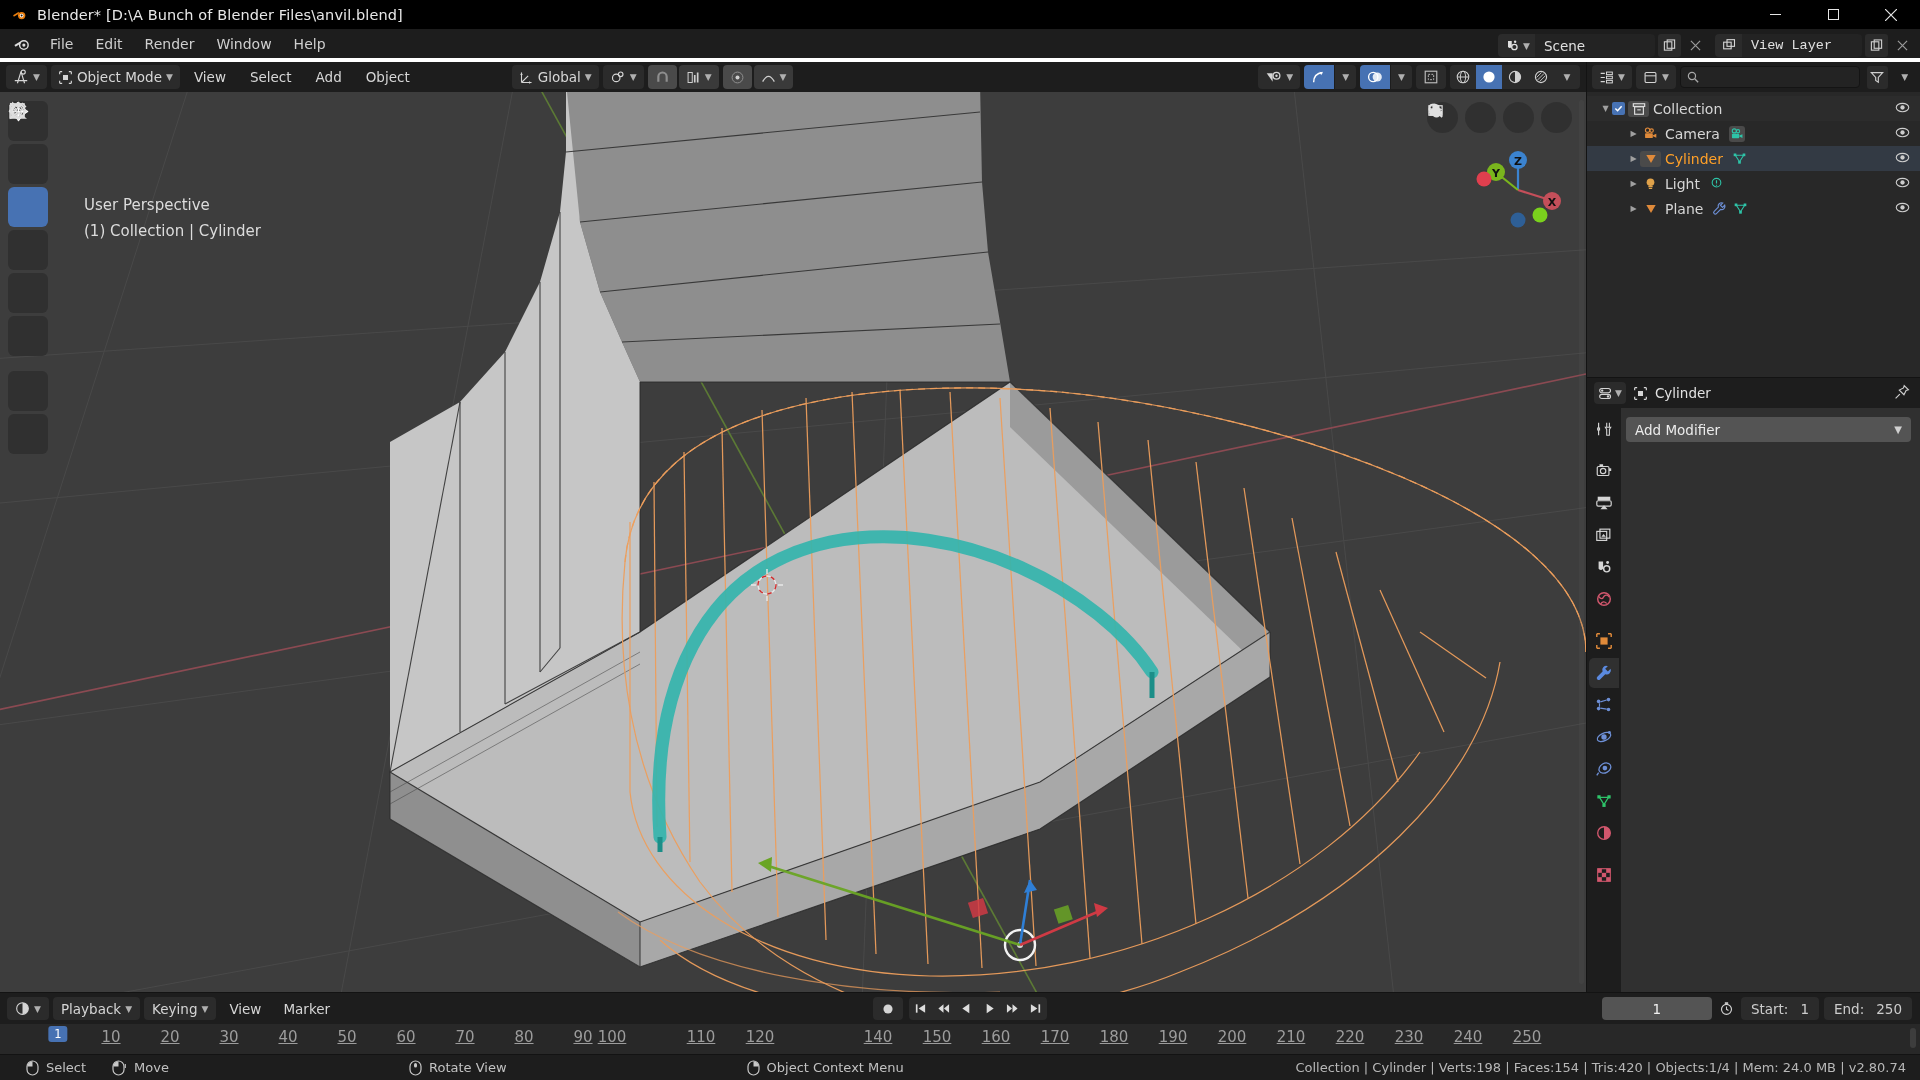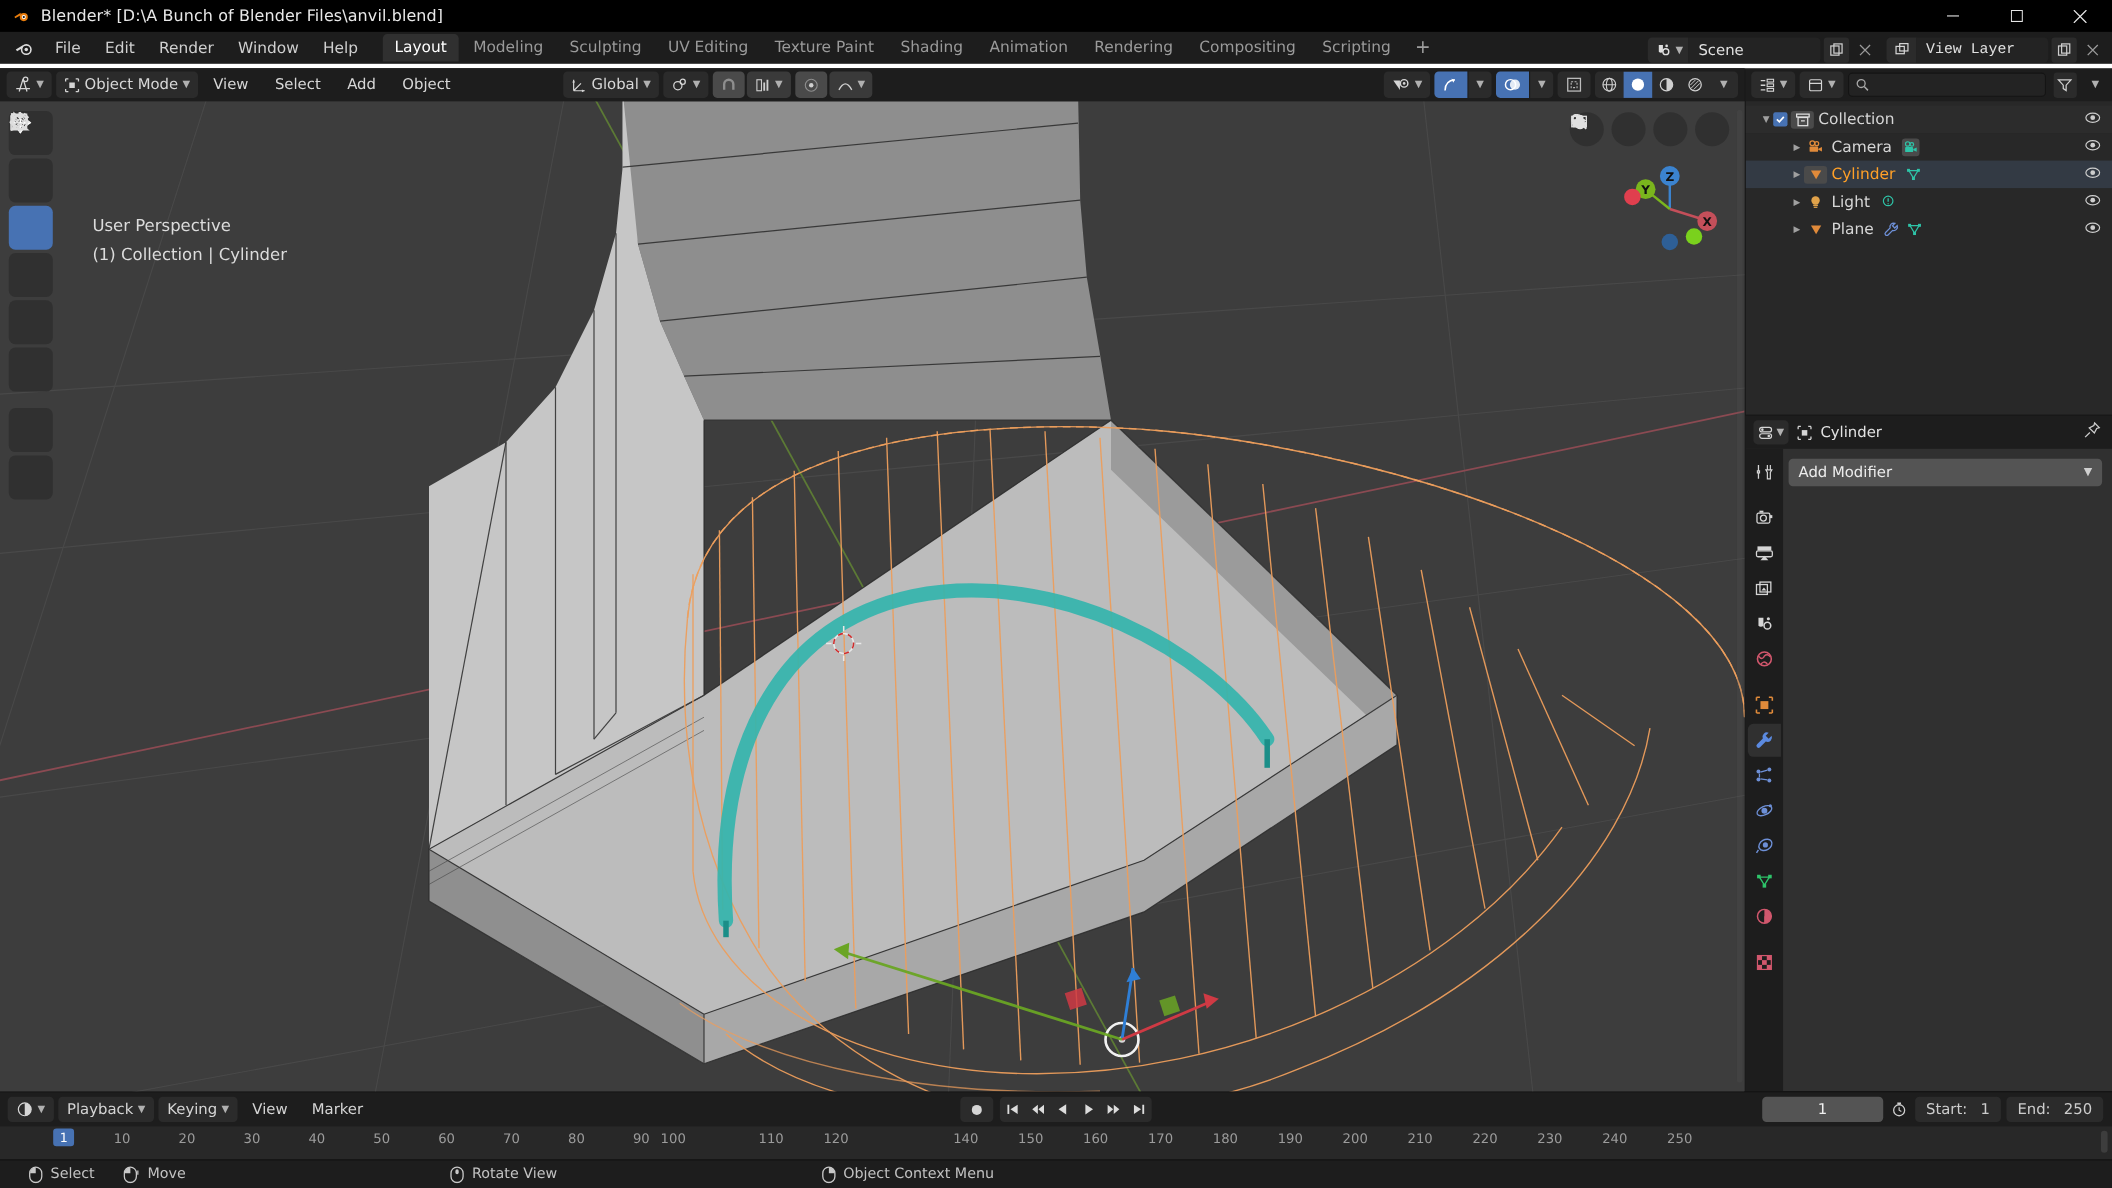--- a/index.html
+++ b/index.html
@@ -133,21 +133,21 @@
   .tl-plain { height: 23px; display:flex; align-items:center; padding: 0 9px; font-size: 13.5px; color: #d5d5d5; }
   .tl-center { position: absolute; left: 50%; transform: translateX(-50%); display: flex; align-items: center; gap: 6px;}
   .tl-playgrp { display: flex; background: #2b2b2b; border-radius: 4px; overflow: hidden; height: 23px; }
   .tl-pbtn { width: 23px; height: 23px; display:flex; align-items:center; justify-content:center;}
   .tl-right { position: absolute; right: 8px; display: flex; align-items: center; gap: 5px; }
   .tl-field { background: #545454; border-radius: 4px; height: 23px; display: flex; align-items: center;
               justify-content: center; font-size: 13.5px; color: #f0f0f0; }
   .tl-field2 { background: #2b2b2b; border-radius: 4px; height: 23px; display: flex; align-items: center;
                padding: 0 10px; font-size: 13.5px; color: #ccc; gap: 12px;}
   .tl-ruler { flex: 1 1 auto; background: #282828; position: relative; }
-  .tick { position: absolute; top: 4px; font-size: 12px; color: #9c9c9c; transform: translateX(-50%);}
+  .tick { position: absolute; top: 4px; font-size: 15px; color: #9c9c9c; transform: translateX(-50%); text-decoration: underline;}
   .playhead { position: absolute; top: 2px; background: #4772b3; color: #fff; font-size: 11.5px;
               border-radius: 3px; padding: 1px 6px; transform: translateX(-50%);}
 
   
   .statusbar { height: 26px; background: #1d1d1d; display: flex; align-items: center; flex: 0 0 26px;
                position: relative; padding: 0 10px; border-top: 1px solid #131313;}
   .sb-item { display: flex; align-items: center; gap: 7px; font-size: 13px; color: #c2c2c2; }
   .sb-right { position: absolute; right: 14px; font-size: 13px; color: #b8b8b8;}
 </style>
 </head>
@@ -191,33 +191,20 @@
         <circle cx="15" cy="14" r="5.4" fill="none" stroke="#dcdcdc" stroke-width="1.8"></circle>
         <circle cx="15" cy="14" r="2" fill="#dcdcdc"></circle>
       </svg>
     </span>
     <div class="menu-item">File</div>
     <div class="menu-item">Edit</div>
     <div class="menu-item">Render</div>
     <div class="menu-item">Window</div>
     <div class="menu-item">Help</div>
 
-    <div class="ws-tabs">
-      <div class="ws-tab active">Layout</div>
-      <div class="ws-tab">Modeling</div>
-      <div class="ws-tab">Sculpting</div>
-      <div class="ws-tab">UV Editing</div>
-      <div class="ws-tab">Texture Paint</div>
-      <div class="ws-tab">Shading</div>
-      <div class="ws-tab">Animation</div>
-      <div class="ws-tab">Rendering</div>
-      <div class="ws-tab">Compositing</div>
-      <div class="ws-tab">Scripting</div>
-      <div class="ws-add">+</div>
-    </div>
 
     <div class="topbar-right">
       <div class="scene-block">
         <div class="idblock-icon">
           <svg width="15" height="15" viewBox="0 0 20 20">
             <path d="M4 4 L9 4 L9 12 A3.5 3.5 0 0 1 4 12 Z" fill="#e0e0e0"></path>
             <circle cx="13.5" cy="5" r="1.6" fill="#e0e0e0"></circle>
             <circle cx="12.5" cy="12" r="3.6" fill="none" stroke="#e0e0e0" stroke-width="1.7"></circle>
           </svg>
           <span class="chev">▼</span>
@@ -1126,15 +1113,16 @@
     </div>
     <div class="sb-item" style="margin-left:240px;">
       <span style="display:flex">
         <svg width="13" height="16" viewBox="0 0 13 16">
           <rect x="1" y="1" width="11" height="14" rx="5.5" fill="none" stroke="#c8c8c8" stroke-width="1.2"></rect>
           <path d="M11.7 6.5 L6.5 6.5 L6.5 1.2 A5.3 5.3 0 0 1 11.7 6.5 Z" fill="#c8c8c8"></path>
         </svg>
       </span>
       <span>Object Context Menu</span>
     </div>
+    <div class="sb-right">Collection | Cylinder | Verts:198 | Faces:154 | Tris:420 | Objects:1/4 | Mem: 24.0 MB | v2.80.74</div>
   </div>
 
 </div>
 
 </body></html>

